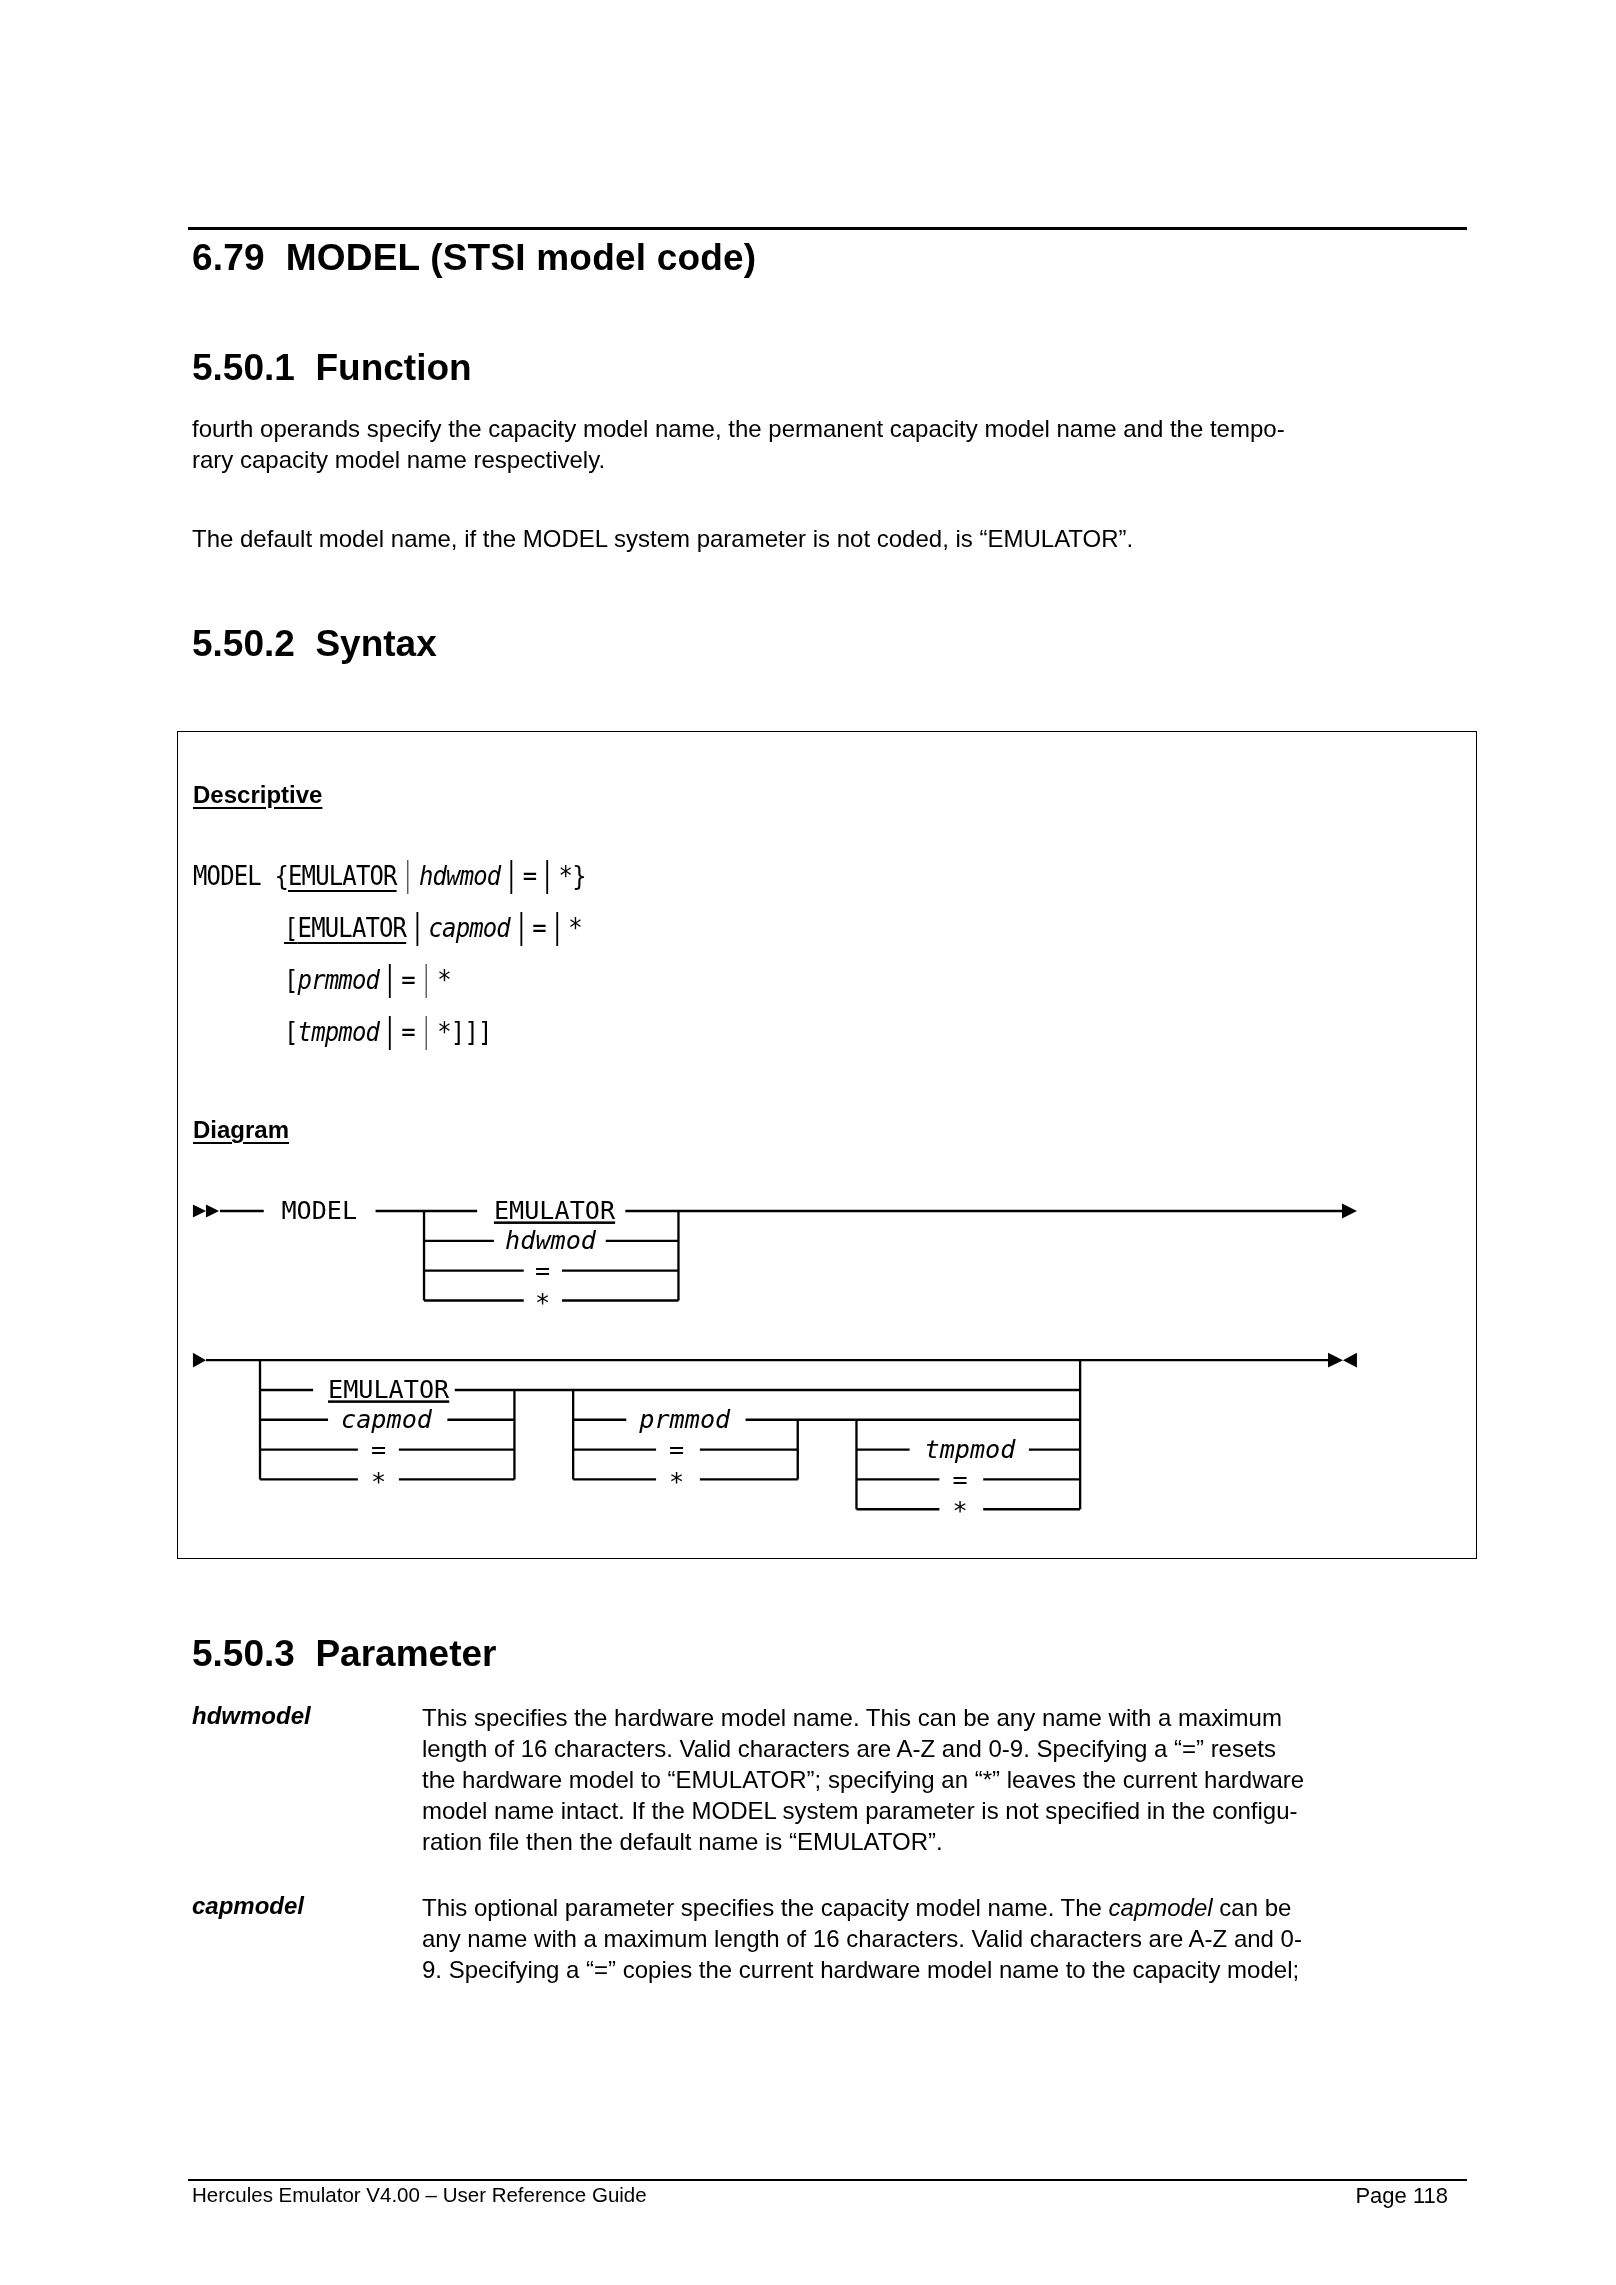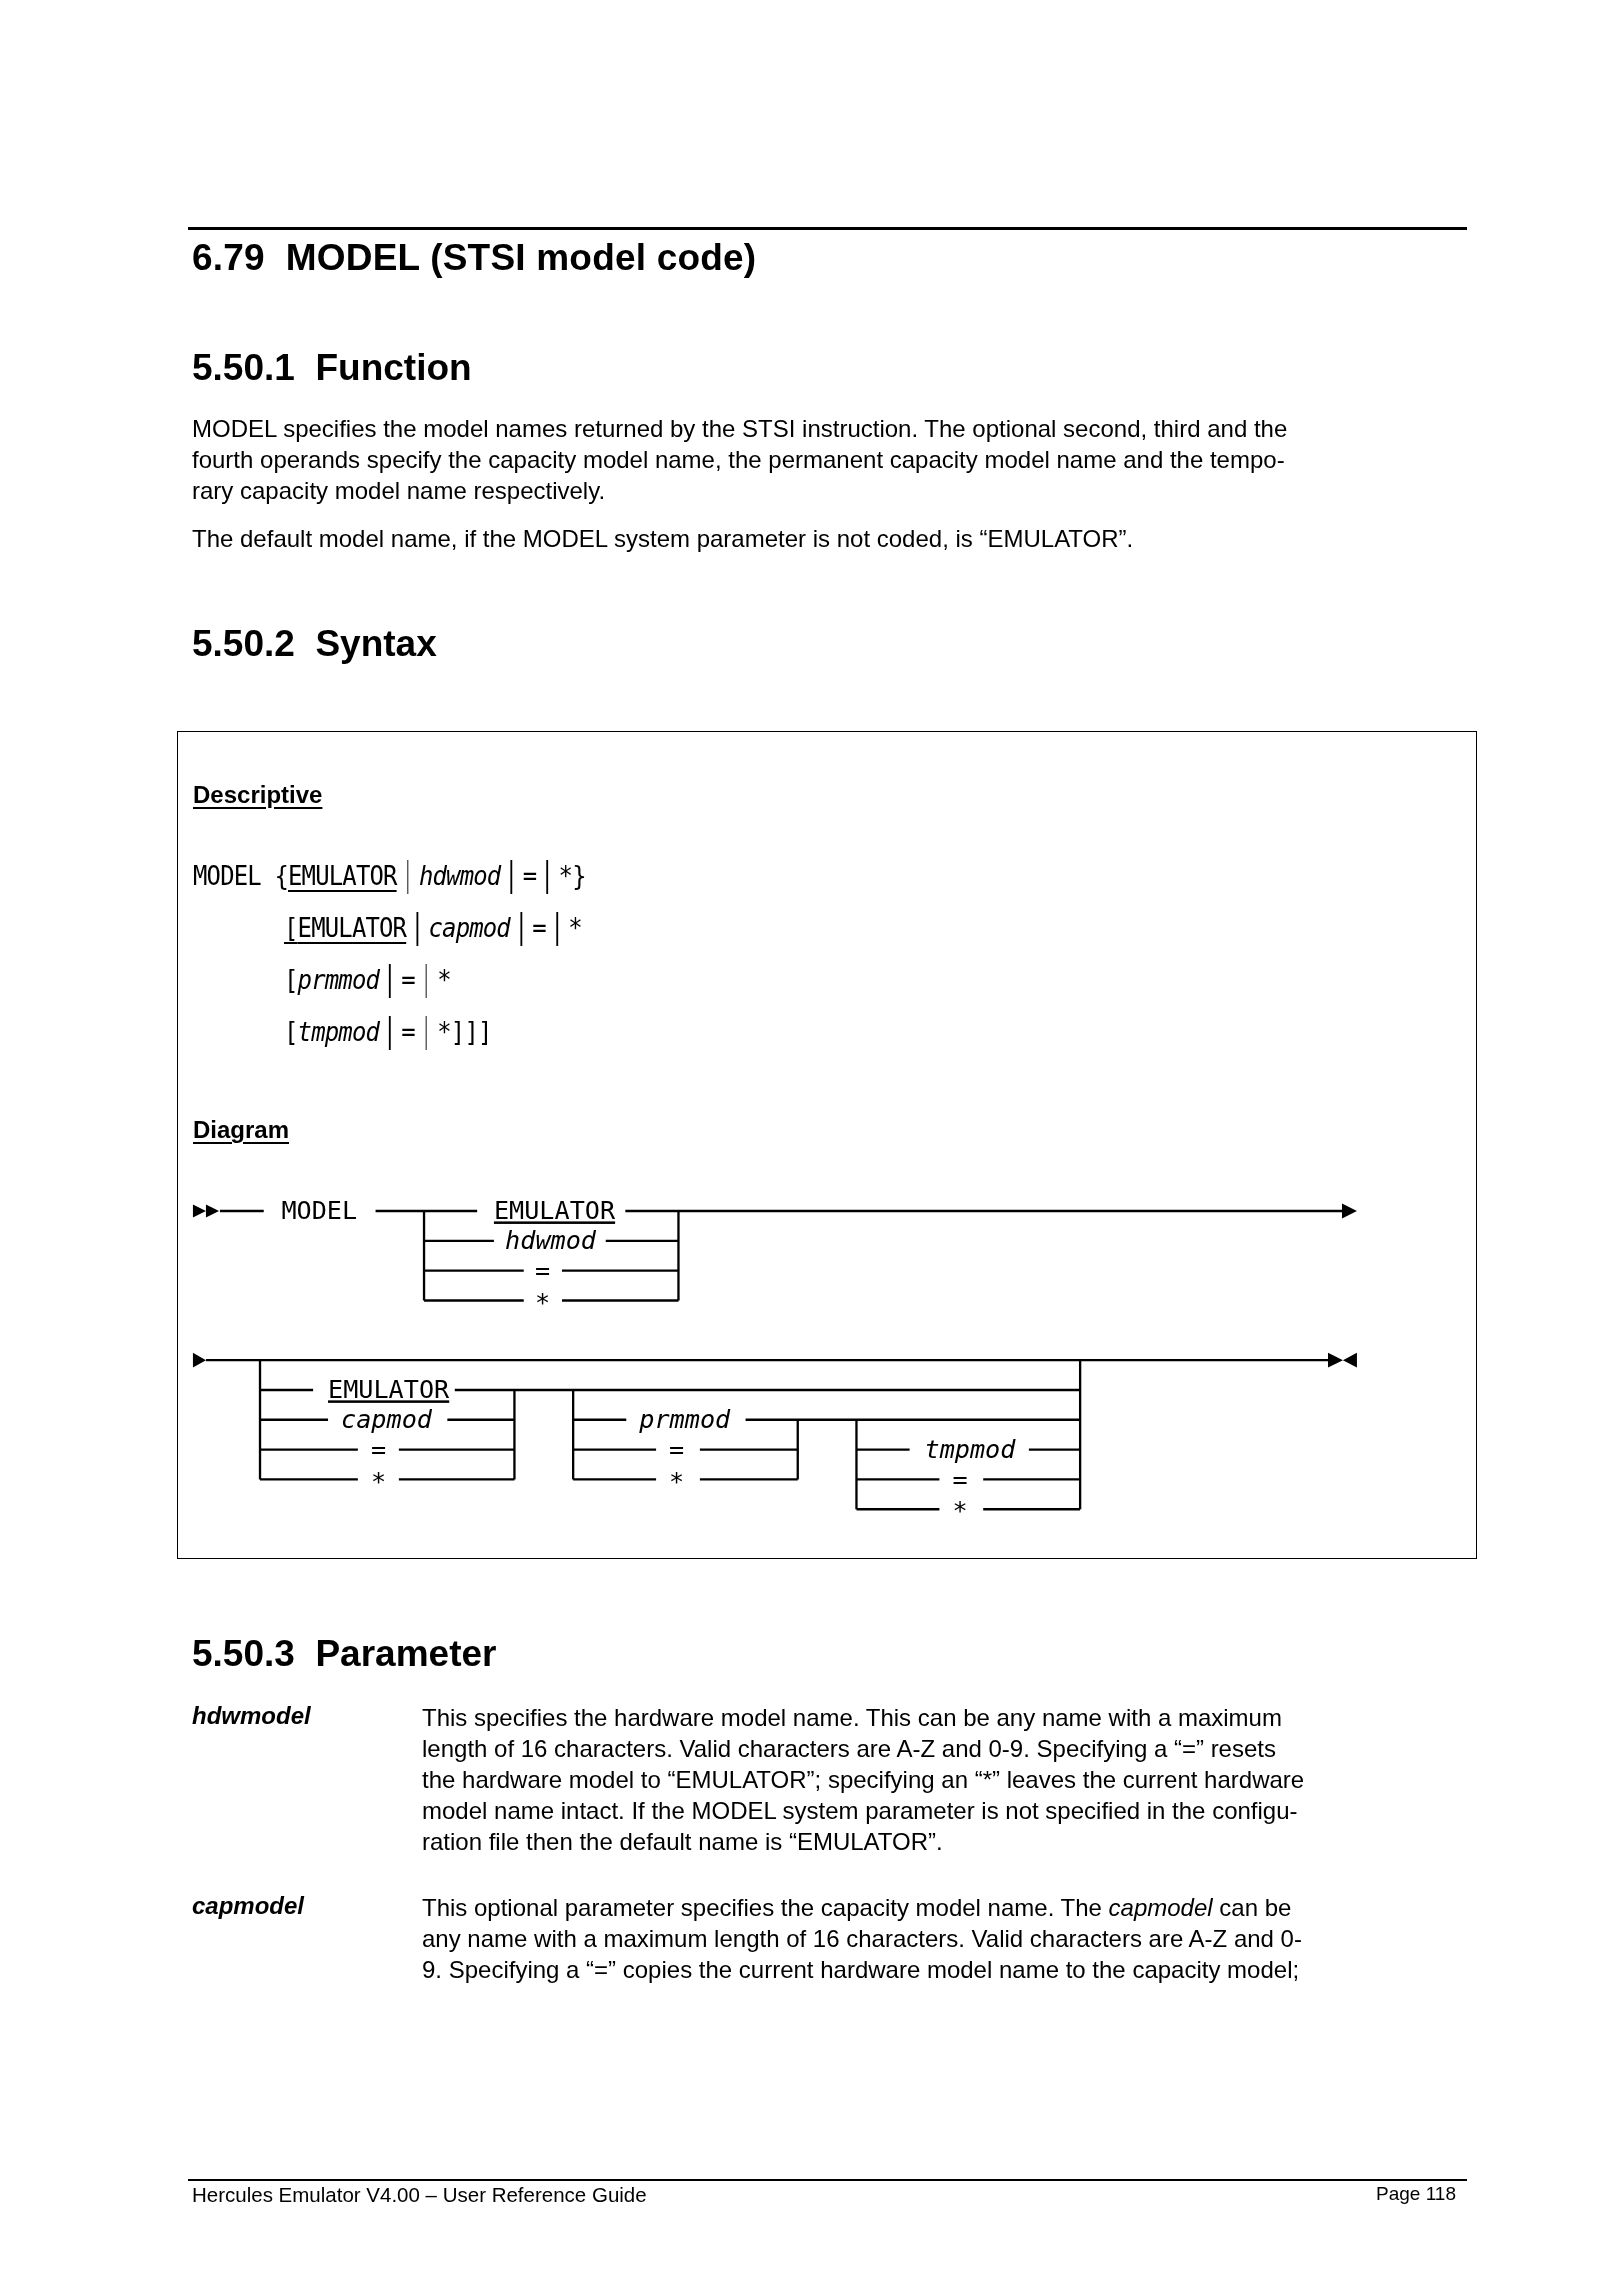--- a/index.html
+++ b/index.html
@@ -16,32 +16,31 @@
   .desc-line .u { text-decoration: underline; text-underline-offset: 4.7px; }
   .desc-line .i { font-style: italic; }
   .desc-line .bar { display: inline-block; width: 1.9px; height: 34px; background: #000; vertical-align: middle; margin: 0 11.2px; }
   .diagram { position: absolute; left: 0; top: 0; width: 1616px; height: 2286px; pointer-events: none; }
   .diagram text { font-family: "DejaVu Sans Mono", "Liberation Mono", monospace; font-size: 27px; }
   .diagram text.i { font-style: italic; }
   .param-name { position: absolute; left: 192px; font-size: 24px; font-weight: bold; font-style: italic; }
   .param-desc { position: absolute; left: 422px; width: 1053px; font-size: 24px; line-height: 31px; }
   .param-desc .line { display: block; white-space: nowrap; }
   .footer-left { position: absolute; left: 192px; top: 2183px; font-size: 20.5px; }
-  .footer-right { position: absolute; right: 160px; top: 2183px; font-size: 19px; }
+  .footer-right { position: absolute; right: 168px; top: 2183px; font-size: 22px; }
 </style>
 </head>
 <body>
 
 <div class="rule" style="left:188px; top:227px; width:1279px; height:2.8px;"></div>
 
 <div class="h1"><span>6.79</span>  <span>MODEL (STSI model code)</span></div>
 
 <div class="h2" style="top:347px;">5.50.1  Function</div>
 <div class="para" style="top:413px;">
-  <span class="line">MODEL specifies the model names returned by the STSI instruction. The optional second, third and the</span>
   <span class="line">fourth operands specify the capacity model name, the permanent capacity model name and the tempo-</span>
   <span class="line">rary capacity model name respectively.</span>
 </div>
 <div class="para" style="top:523px;">
   <span class="line">The default model name, if the MODEL system parameter is not coded, is “EMULATOR”.</span>
 </div>
 
 <div class="h2" style="top:623px;">5.50.2  Syntax</div>
 
 <div class="box"></div>

